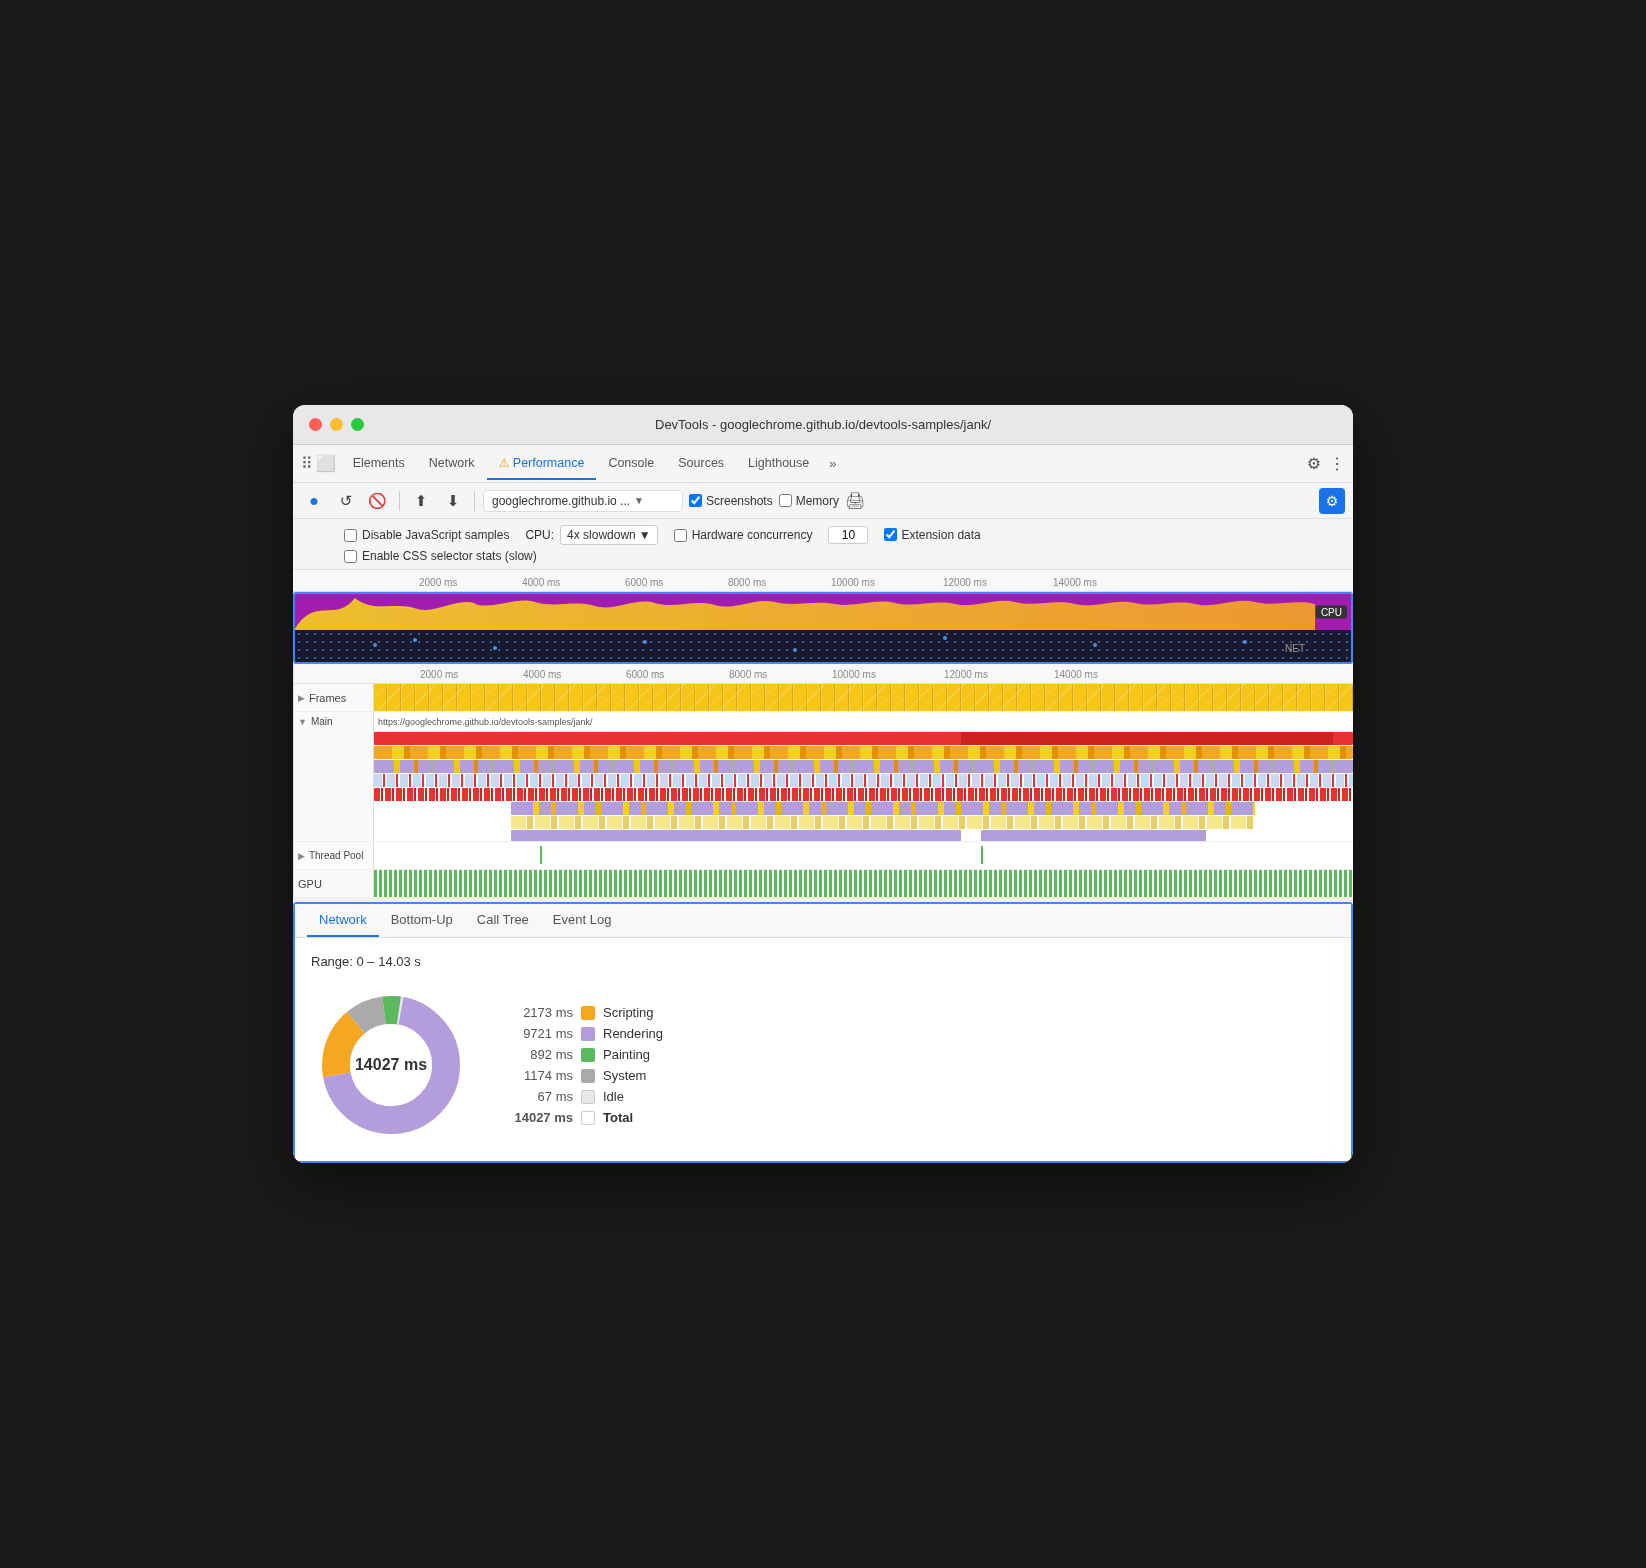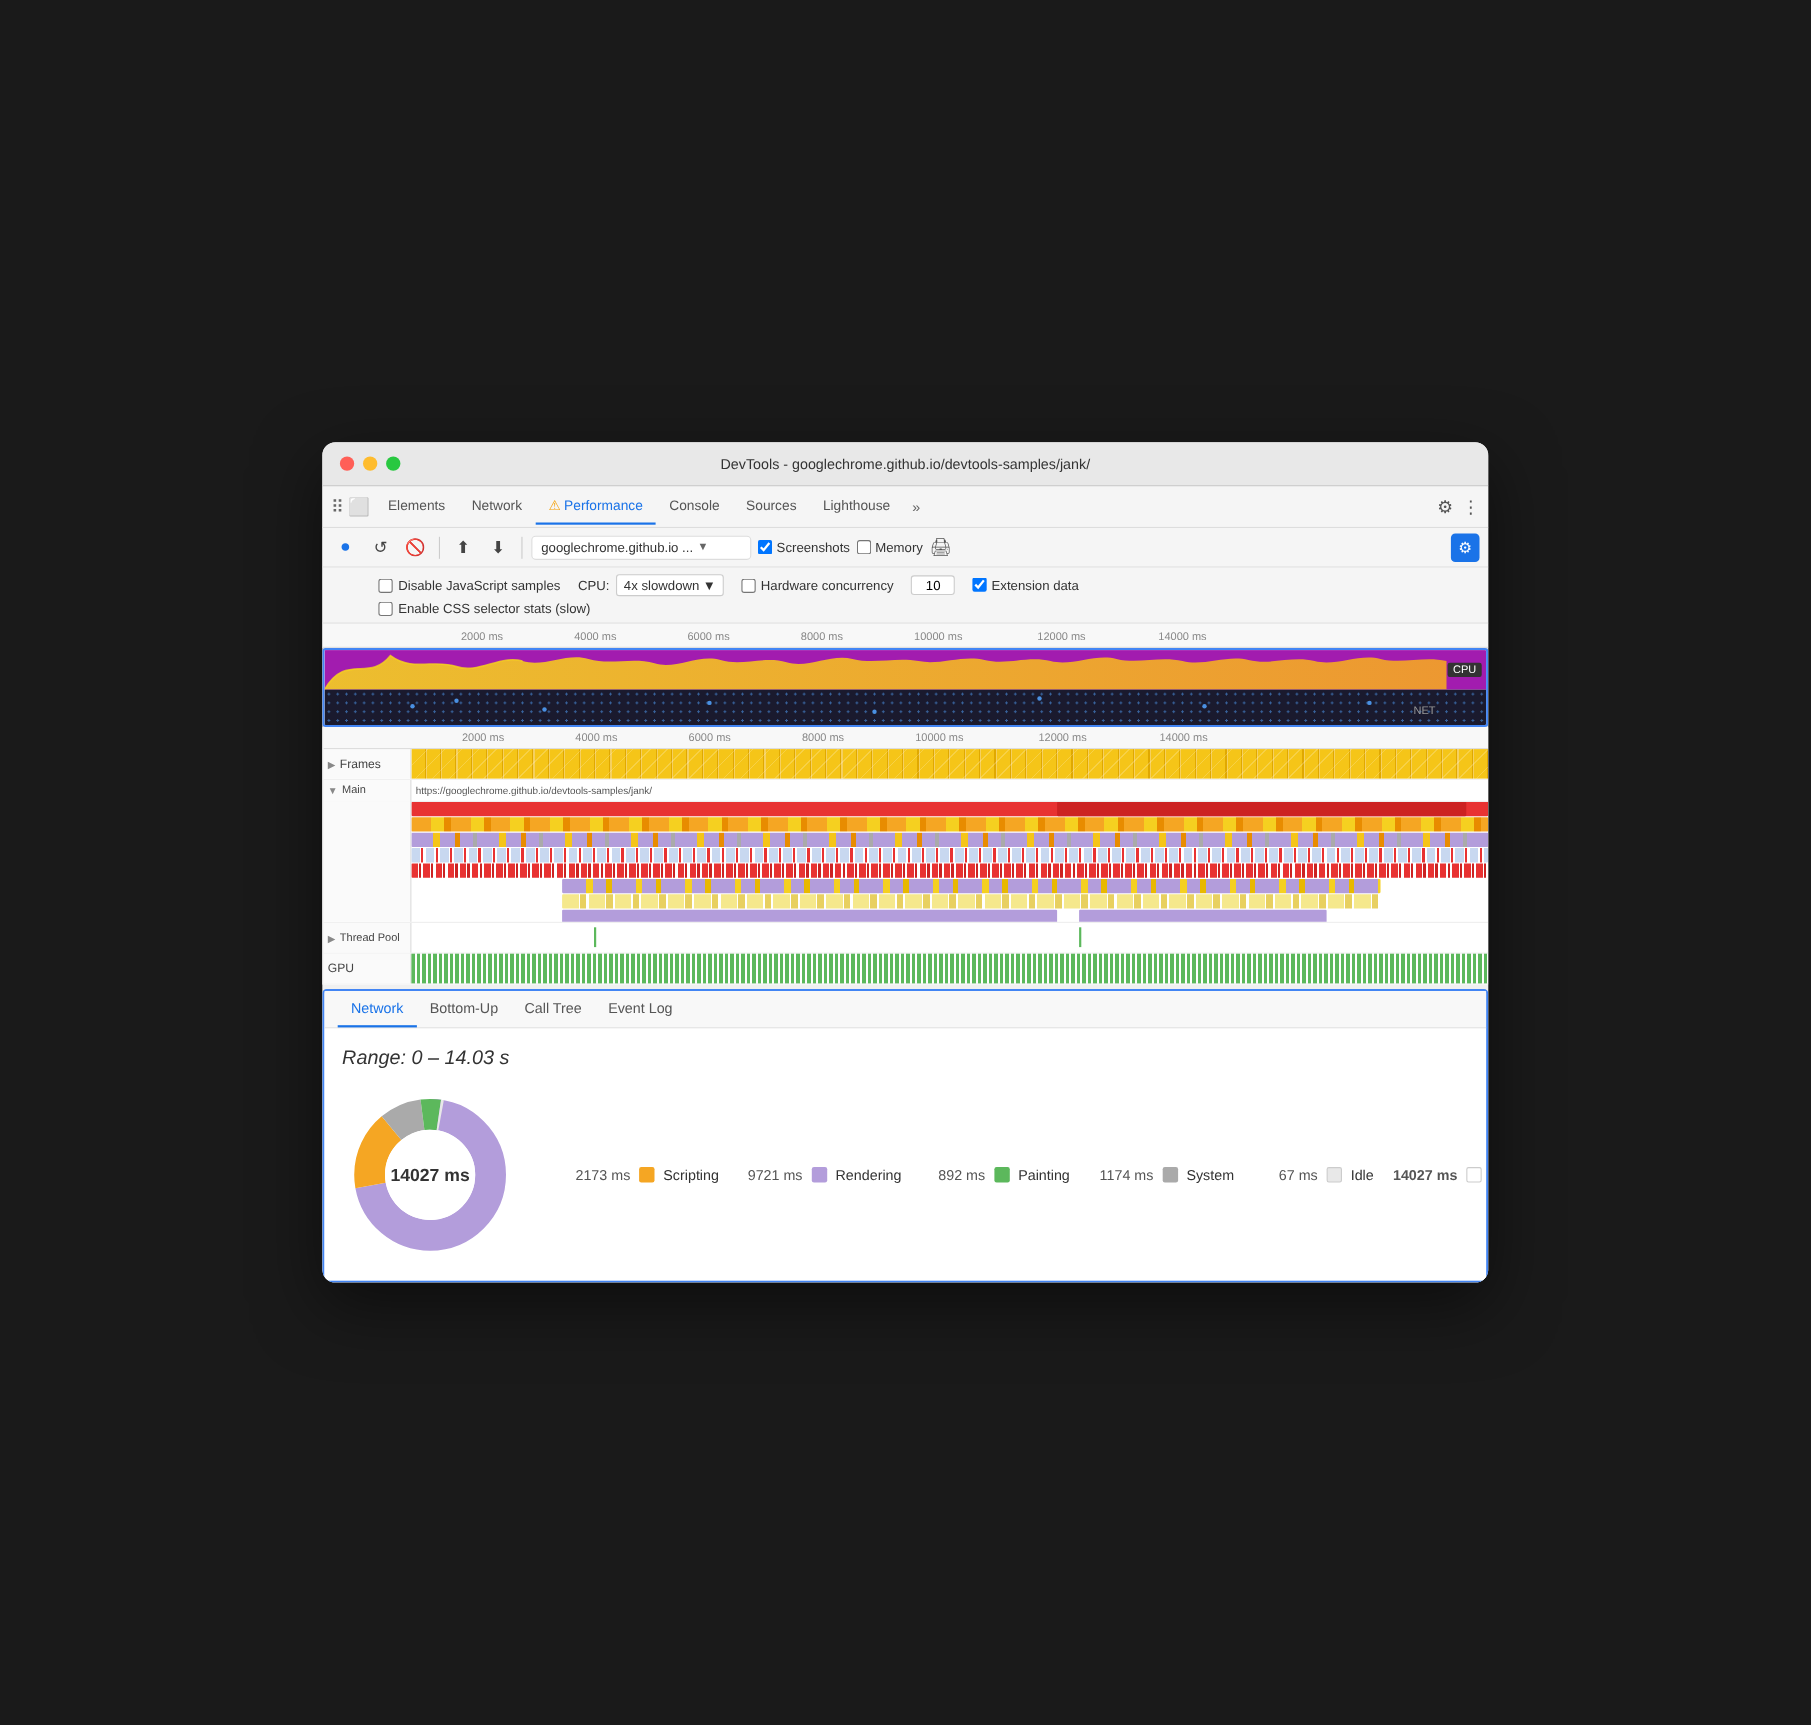--- a/index.html
+++ b/index.html
@@ -277,24 +277,23 @@
     .bottom-tab.active {
       color: #1a73e8;
       border-bottom: 2px solid #1a73e8;
       font-weight: 500;
     }
     .bottom-content {
       padding: 16px;
       background: white;
     }
     .range-text {
-      font-size: 18px;
+      font-size: 13px;
       color: #333;
       margin-bottom: 16px;
-      font-style: italic;
     }
     .summary-body {
       display: flex;
       gap: 32px;
       align-items: center;
     }
     
     .donut-container {
       position: relative;
       width: 160px;
@@ -305,20 +304,21 @@
       top: 50%; left: 50%;
       transform: translate(-50%, -50%);
       text-align: center;
       font-size: 18px;
       font-weight: 700;
       color: #333;
       line-height: 1.2;
     }
     .legend {
       display: flex;
+      flex-direction: column;
       gap: 6px;
     }
     .legend-item {
       display: flex;
       align-items: center;
       gap: 8px;
       font-size: 13px;
       color: #333;
     }
     .legend-value {

